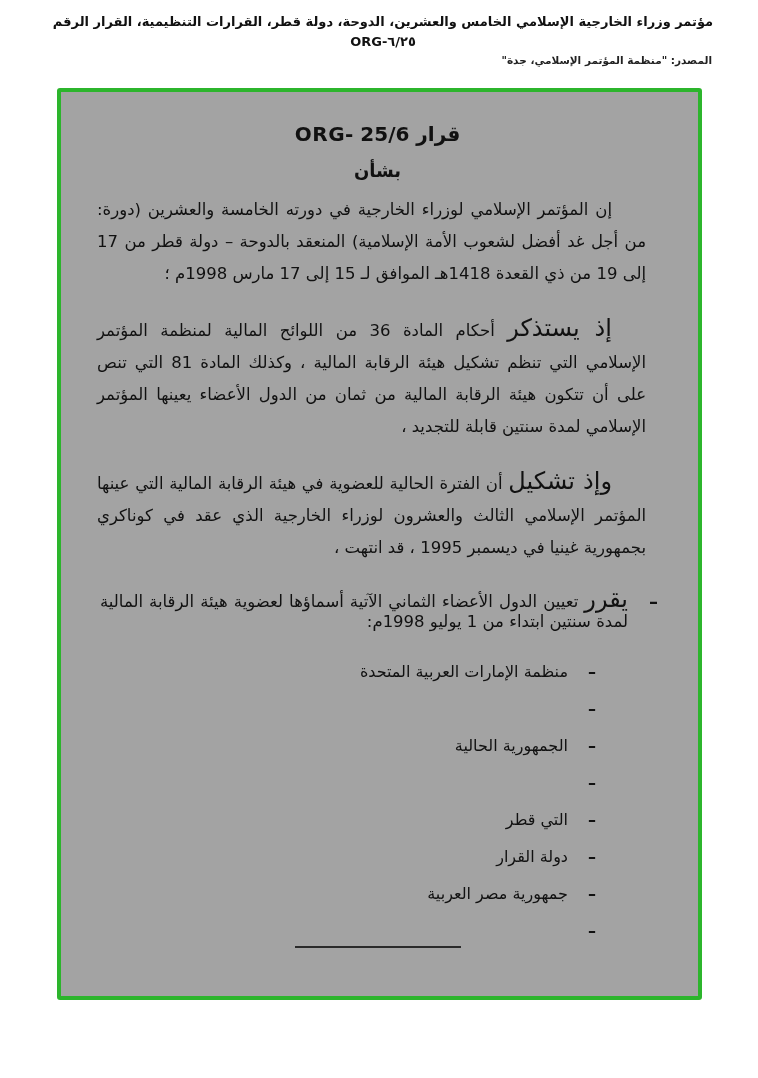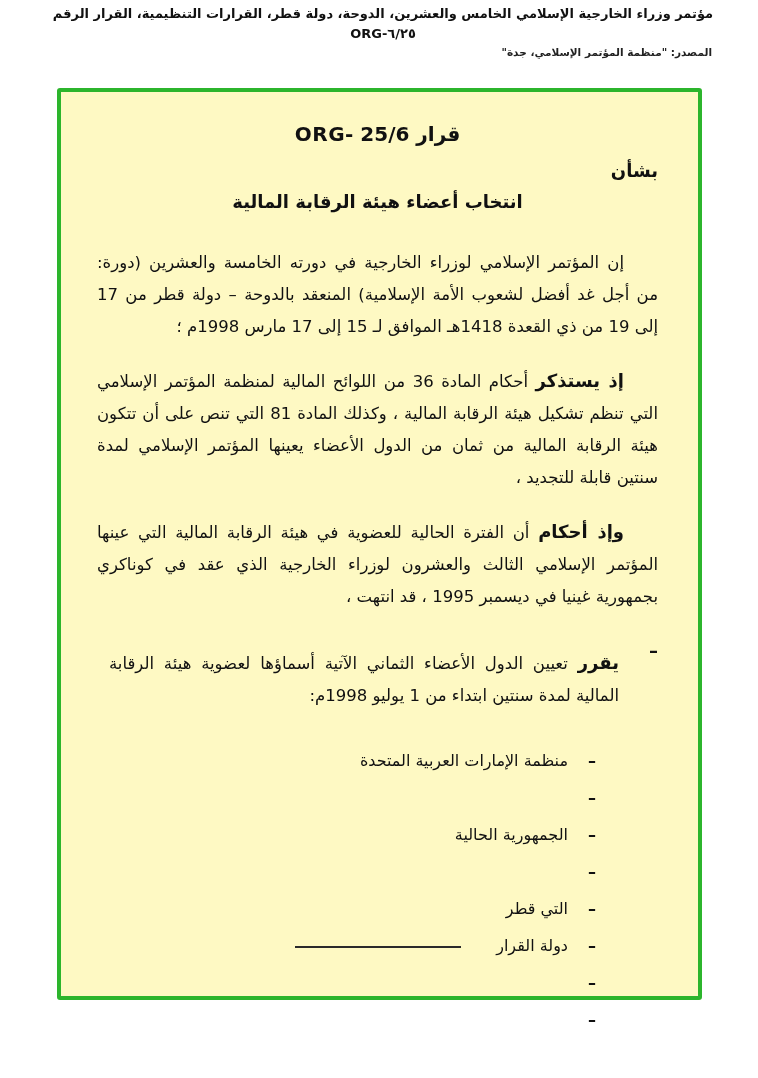--- a/index.html
+++ b/index.html
@@ -11,21 +11,21 @@
     position:relative;
     direction:rtl;
   }
   .page{
     position:absolute;
     inset:0;
     background:#ffffff;
   }
   
   .doc-header{
-    padding-top:4px;
+    padding-top:12px;
     margin-left:8px;
   }
   .hdr-line1{
     font-size:13px;
     font-weight:700;
     text-align:center;
     padding:0 40px;
     letter-spacing:0;
     line-height:1.5;
   }
@@ -40,69 +40,70 @@
   
   .res-box{
     position:absolute;
     left:57px;
     top:88px;
     width:645px;
     height:912px;
     border:4px solid var(--accent,#2cb52c);
     border-radius:3px;
     box-sizing:border-box;
-    background:#fef9c3;
+    background:#a3a3a3;
     padding:26px 40px 0 36px;
   }
   .res-title{
     text-align:center;
     font-size:20px;
     font-weight:700;
     margin:4px 0 14px 0;
     letter-spacing:.5px;
   }
   .res-regarding{
+    text-align:center;
     font-size:18px;
     font-weight:700;
     margin:0 0 10px 0;
   }
   .res-subject{
     text-align:center;
     font-size:18px;
     font-weight:700;
     margin:0 0 34px 0;
     letter-spacing:.5px;
   }
   .para{
     font-size:16.5px;
     line-height:32px;
     text-align:justify;
-    margin:0 0 22px 0;
+    margin:0 12px 22px 0;
     direction:rtl;
   }
   .para.indent{ text-indent:34px; }
-  .lead{ font-weight:700; font-size:18px; }
+  .lead{ font-weight:400; font-size:24px; }
   
   .decision{
     display:flex;
     flex-direction:row;
     align-items:flex-start;
     gap:18px;
     margin:4px 0 18px 0;
   }
   .decision .dash{
     flex:0 0 auto;
     font-size:18px;
     font-weight:700;
     line-height:32px;
   }
   .decision-text{
-    margin:12px;
+    margin:3px;
     font-size:16.5px;
-    line-height:32px;
+    line-height:20px;
     text-align:justify;
   }
   .decision-text .tail{ font-weight:400; }
   
   .countries{
     list-style:none;
     margin:6px 0 0 0;
     padding:0 62px 0 0;
   }
   .countries li{
@@ -136,34 +137,33 @@
     <div class="hdr-line1">مؤتمر وزراء الخارجية الإسلامي الخامس والعشرين، الدوحة، دولة قطر، القرارات التنظيمية، القرار الرقم ٦/٢٥-ORG</div>
     <div class="hdr-line2">المصدر:  "منظمة المؤتمر الإسلامي، جدة"</div>
   </header>
 
   <section class="res-box">
 
     <h1 class="res-title">قرار 25/6 -ORG</h1>
 
     <h2 class="res-regarding">بشأن</h2>
 
-    <h2 class="res-subject">انتخاب أعضاء هيئة الرقابة المالية</h2>
 
     <p class="para indent">
       <span class="lead"></span>
       <span>إن المؤتمر الإسلامي لوزراء الخارجية في دورته الخامسة والعشرين  (دورة: من أجل غد أفضل لشعوب الأمة الإسلامية) المنعقد بالدوحة – دولة قطر من 17 إلى 19 من ذي القعدة 1418هـ الموافق لـ 15 إلى 17 مارس 1998م ؛</span>
     </p>
 
     <p class="para indent">
       <span class="lead">إذ يستذكر</span>
       <span>أحكام المادة 36 من اللوائح المالية لمنظمة المؤتمر الإسلامي التي تنظم تشكيل هيئة الرقابة المالية ، وكذلك المادة 81 التي تنص على أن تتكون هيئة الرقابة المالية من ثمان من الدول الأعضاء يعينها المؤتمر الإسلامي لمدة سنتين قابلة للتجديد ،</span>
     </p>
 
     <p class="para indent">
-      <span class="lead">وإذ أحكام</span>
+      <span class="lead">وإذ تشكيل</span>
       <span>أن الفترة الحالية للعضوية في هيئة الرقابة المالية التي عينها المؤتمر الإسلامي الثالث والعشرون لوزراء الخارجية الذي عقد في كوناكري بجمهورية غينيا في ديسمبر 1995 ، قد انتهت ،</span>
     </p>
 
     <div class="decision">
       <span class="dash">–</span>
       <p class="decision-text">
         <span class="lead">يقرر</span>
         <span class="tail">تعيين الدول الأعضاء الثماني الآتية أسماؤها لعضوية هيئة الرقابة المالية لمدة سنتين ابتداء من 1 يوليو 1998م:</span>
       </p>
     </div>
@@ -186,20 +186,21 @@
       <li>
         <span class="dash">–</span>
         <span>التي قطر</span>
       </li>
       <li>
         <span class="dash">–</span>
         <span>دولة القرار</span>
       </li>
       <li>
         <span class="dash">–</span>
+        <span>جمهورية مصر العربية</span>
       </li>
       <li>
         <span class="dash">–</span>
       </li>
     </ul>
 
     <div class="bottom-rule"></div>
 
   </section>
 

